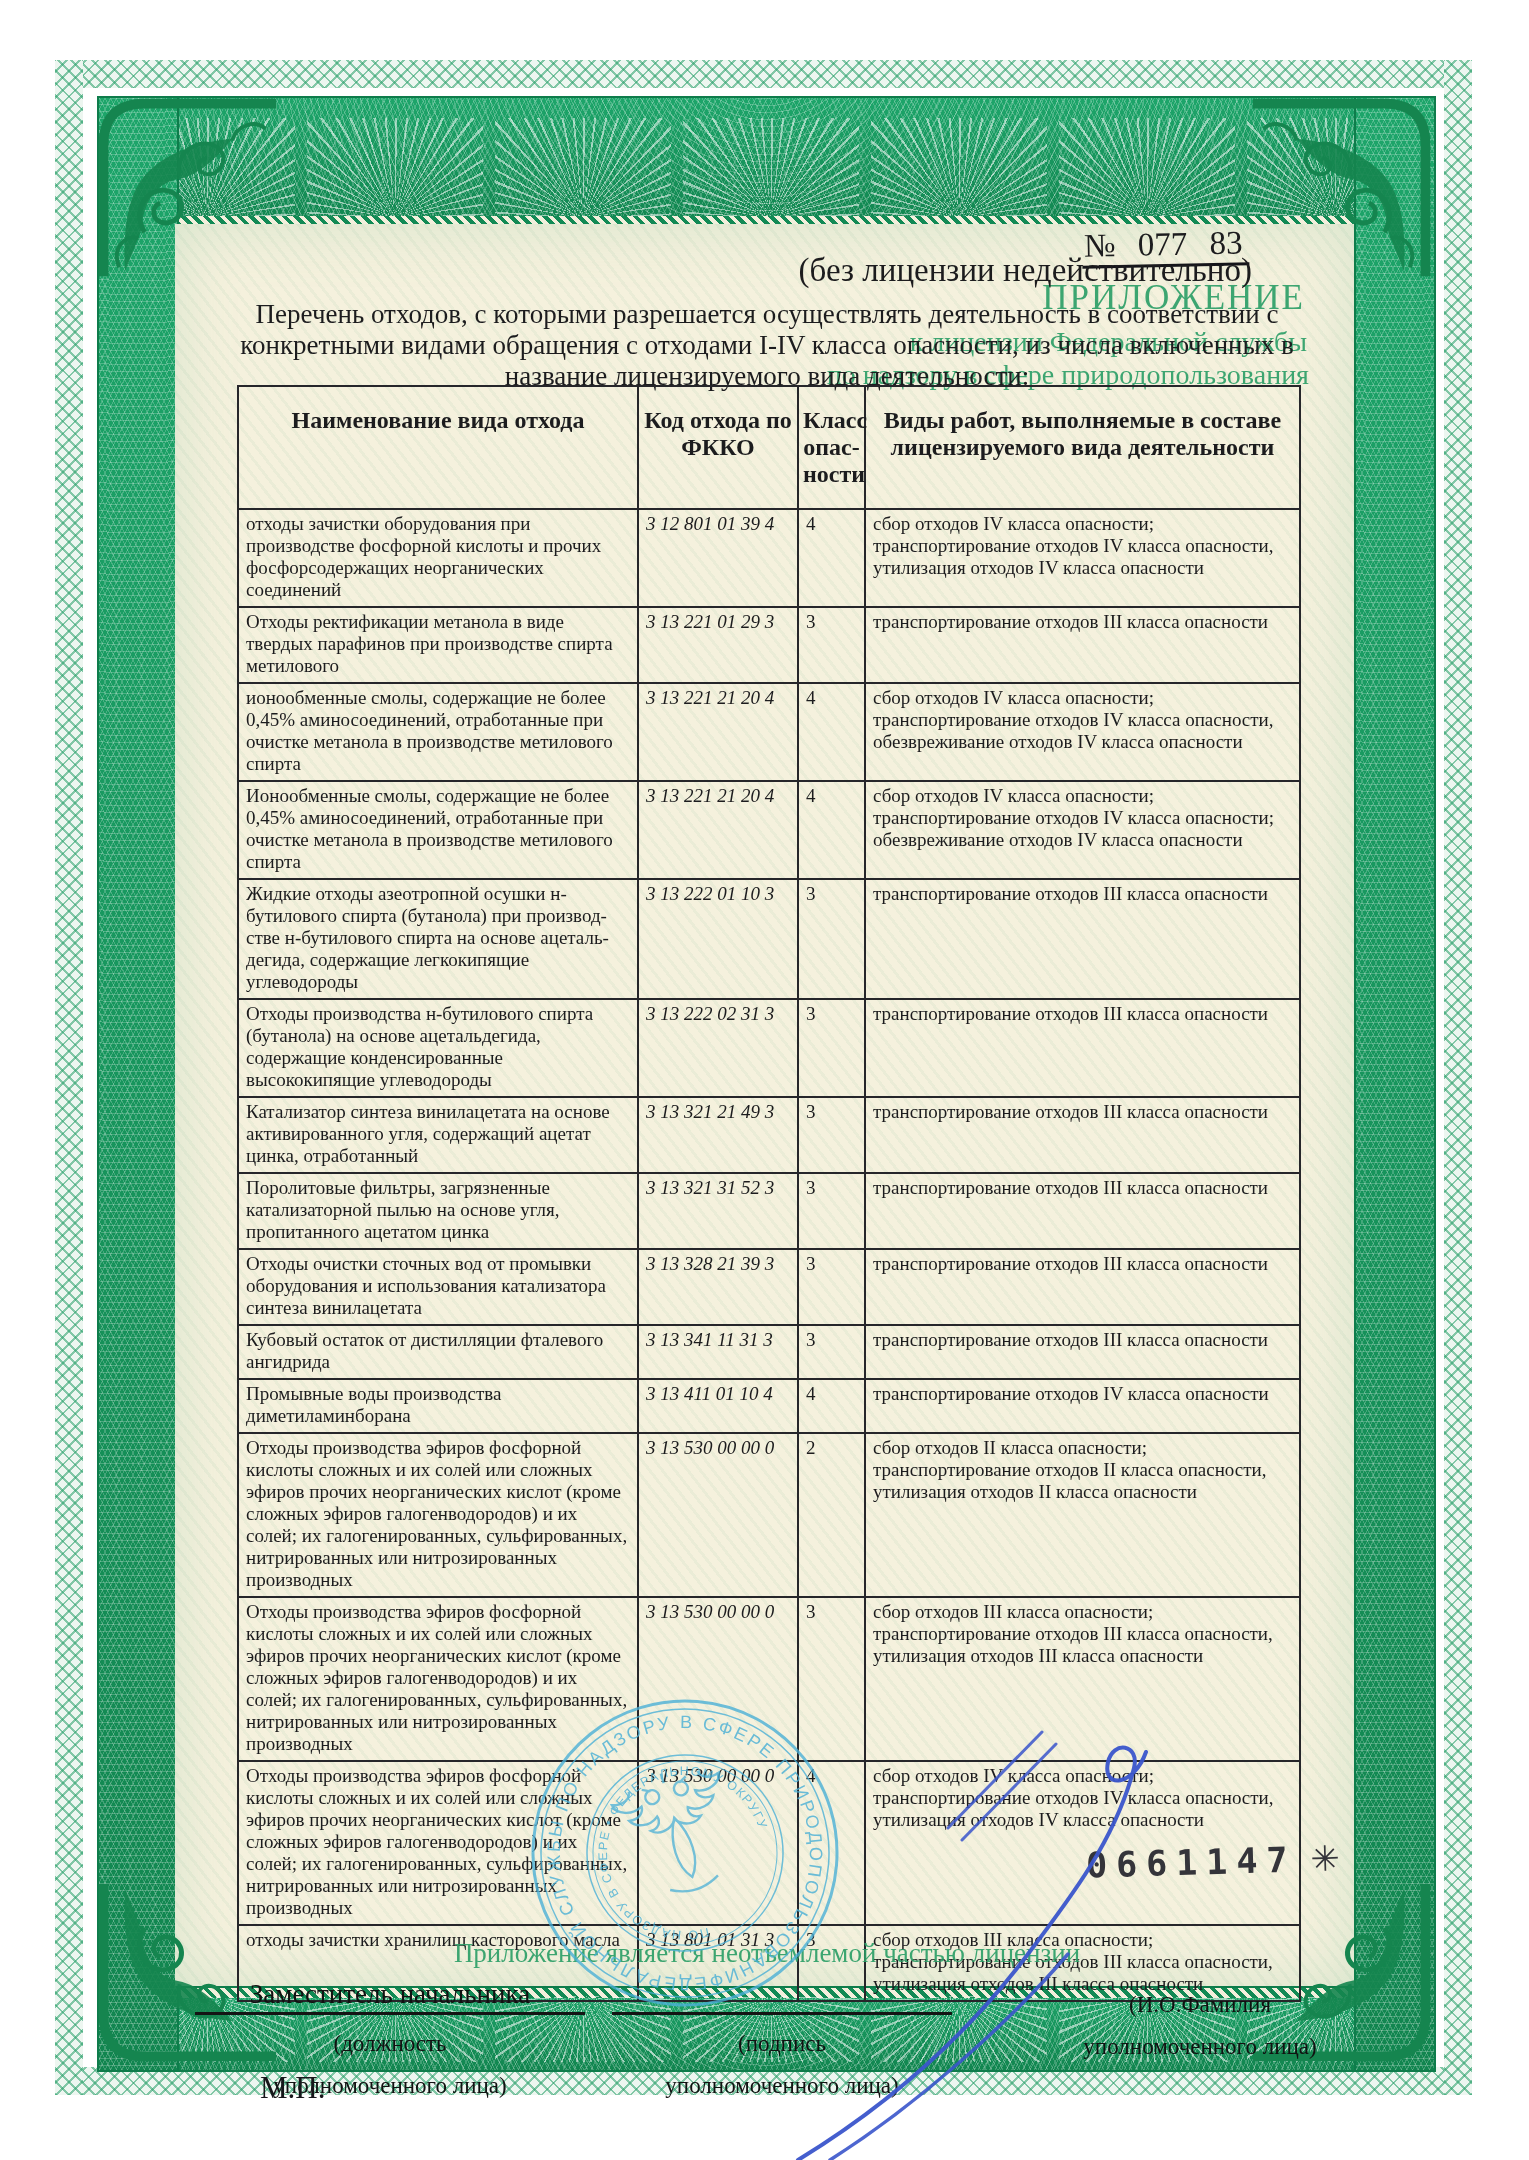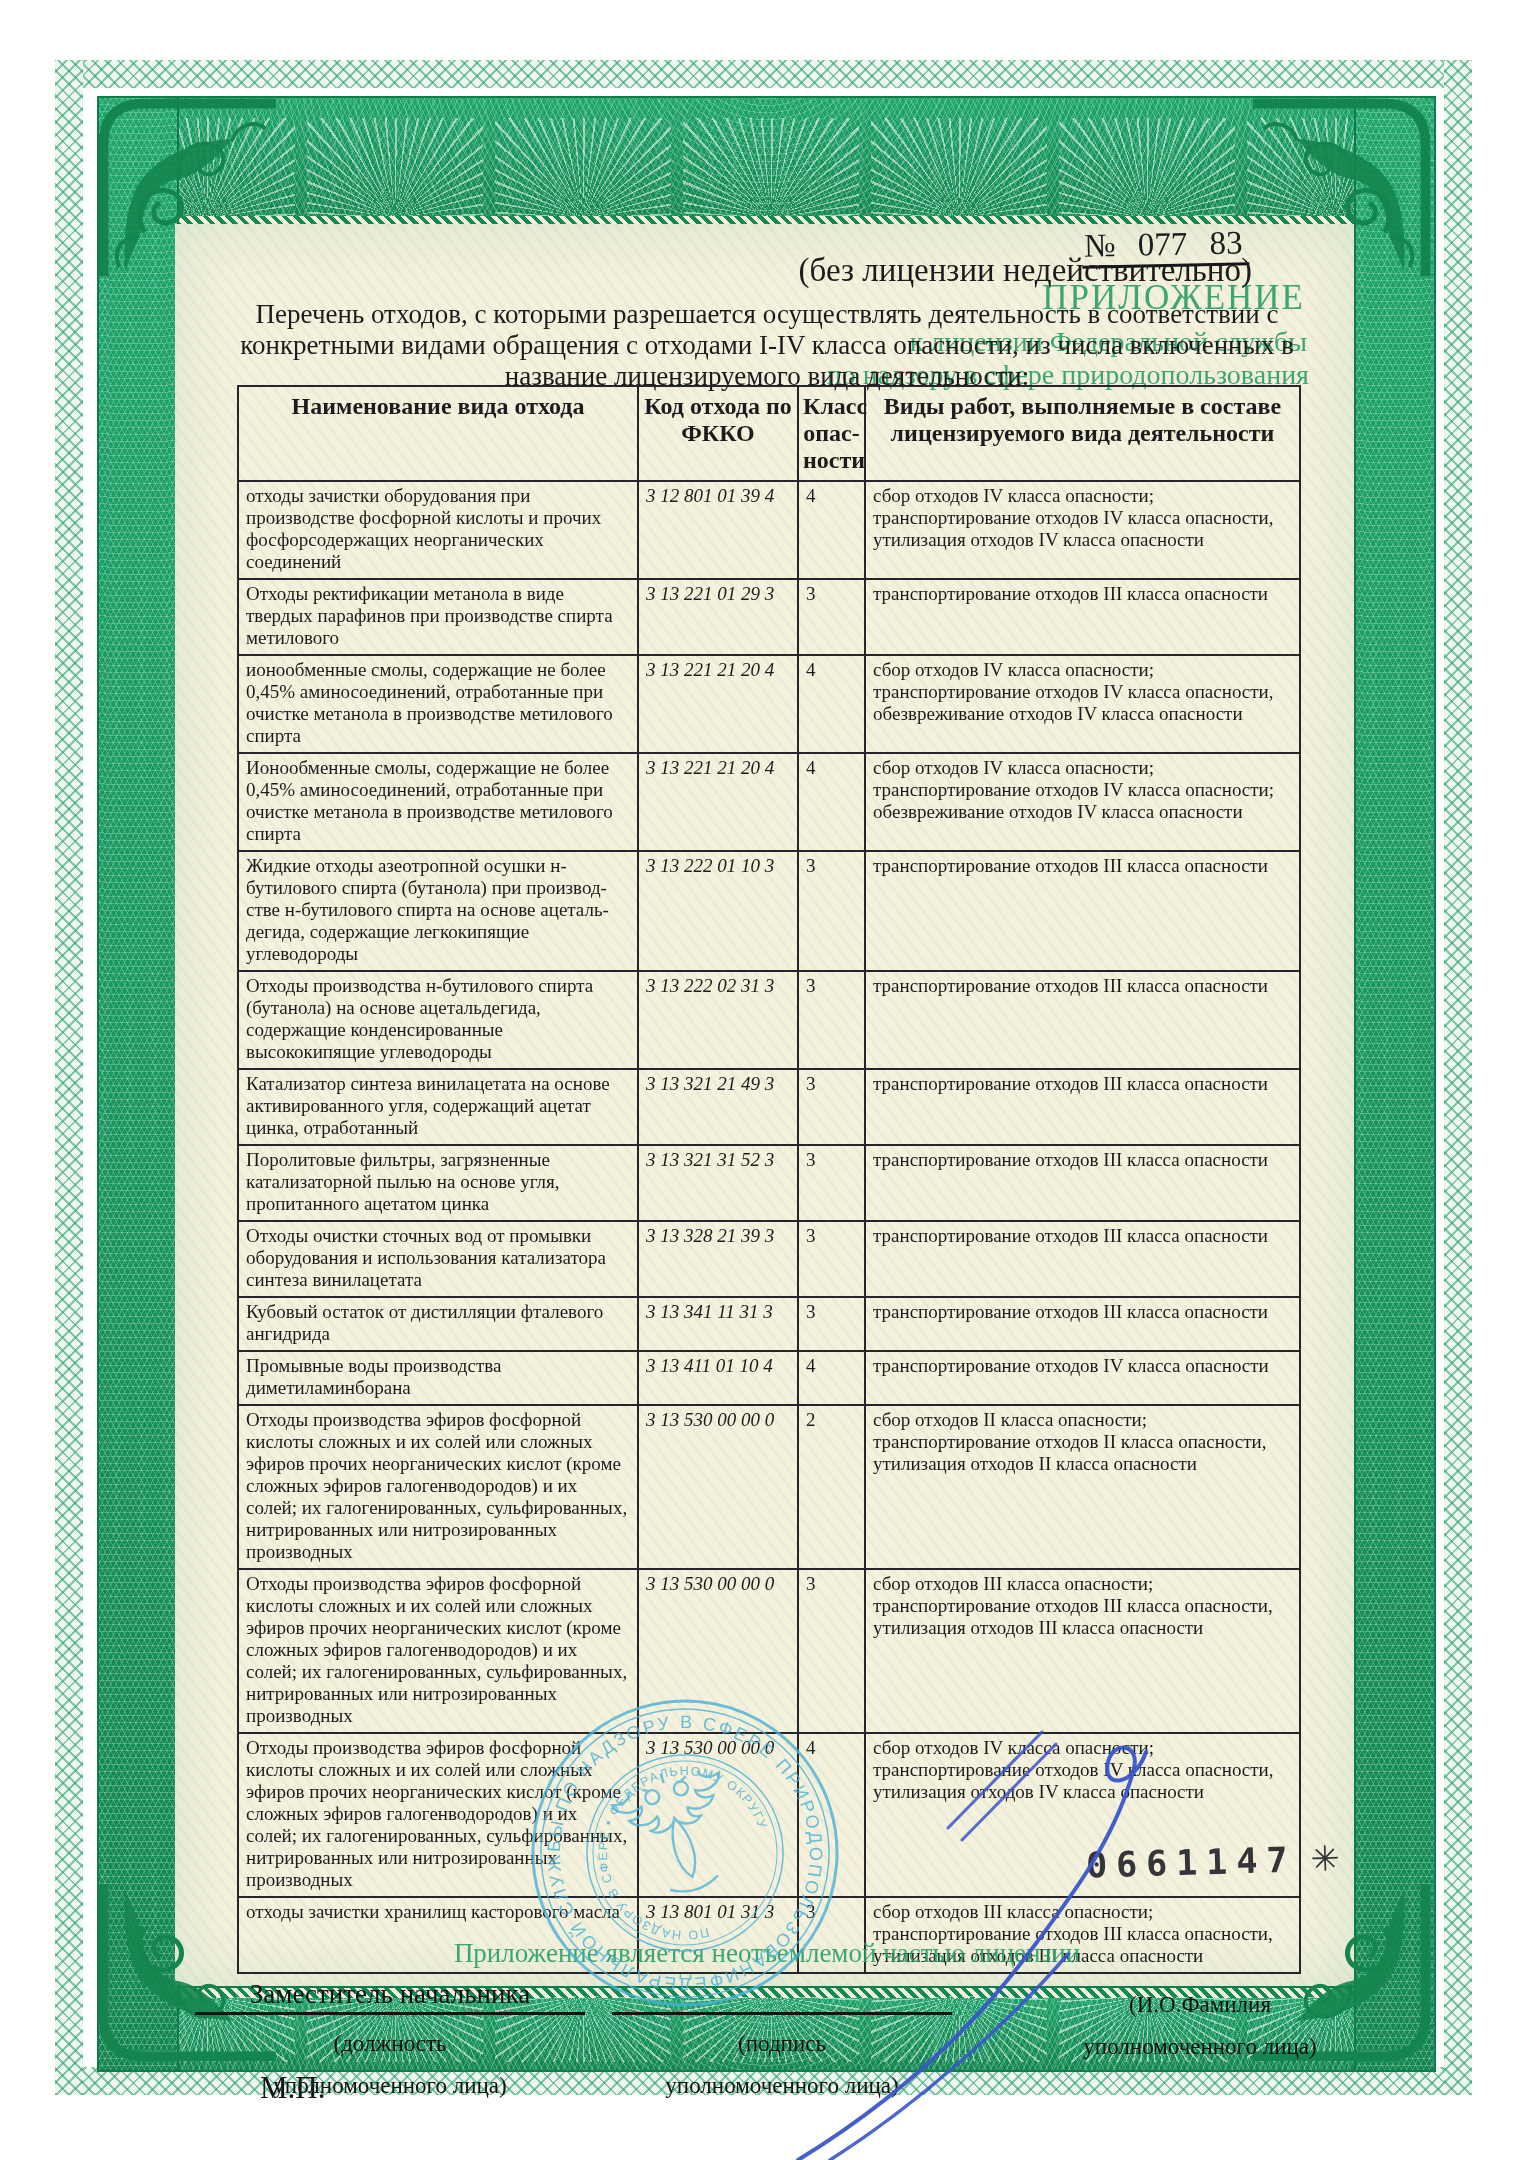--- a/index.html
+++ b/index.html
@@ -59,21 +59,21 @@
   .hdr-invalid{position:absolute;right:277px;top:252px;font-size:33px;z-index:3;}
   .hdr-lic1{position:absolute;right:222px;top:291px;font-size:28px;z-index:2;}
   .hdr-lic2{position:absolute;right:220px;top:324px;font-size:28px;z-index:2;}
   .intro{position:absolute;left:237px;top:299px;width:1060px;z-index:3;font-size:27px;line-height:31px;
          text-align:center;white-space:nowrap;}
 
   
   .tbl-wrap{position:absolute;left:237px;top:385px;width:1062px;z-index:3;}
   table.waste{border-collapse:collapse;width:100%;table-layout:fixed;background:transparent;}
   table.waste th,table.waste td{border:2px solid #26262a;vertical-align:top;}
-  table.waste th{font-size:24px;line-height:27px;font-weight:bold;text-align:center;padding:6px 4px;}
+  table.waste th{font-size:24px;line-height:27px;font-weight:bold;text-align:center;padding:20px 4px;}
   table.waste td{font-size:19px;line-height:22px;padding:3px 7px 5px 7px;}
   col.w-name{width:400px;} col.w-code{width:160px;} col.w-class{width:67px;} col.w-works{width:435px;}
   td.c-code{white-space:nowrap;padding-left:4px;padding-right:2px;font-size:19px;font-style:italic;}
   td.c-hazard_class{text-align:left;padding-left:8px;}
 
   
   .serial{position:absolute;left:1086px;top:1842px;z-index:6;font-family:"DejaVu Sans Mono",monospace;
           font-weight:bold;font-size:35px;letter-spacing:9px;color:#34343a;transform:rotate(-1.6deg);}
   .serial .star{letter-spacing:0;margin-left:14px;font-family:"DejaVu Sans",sans-serif;}
   .note{position:absolute;left:237px;top:1903px;width:1060px;text-align:center;font-size:27px;z-index:4;}

